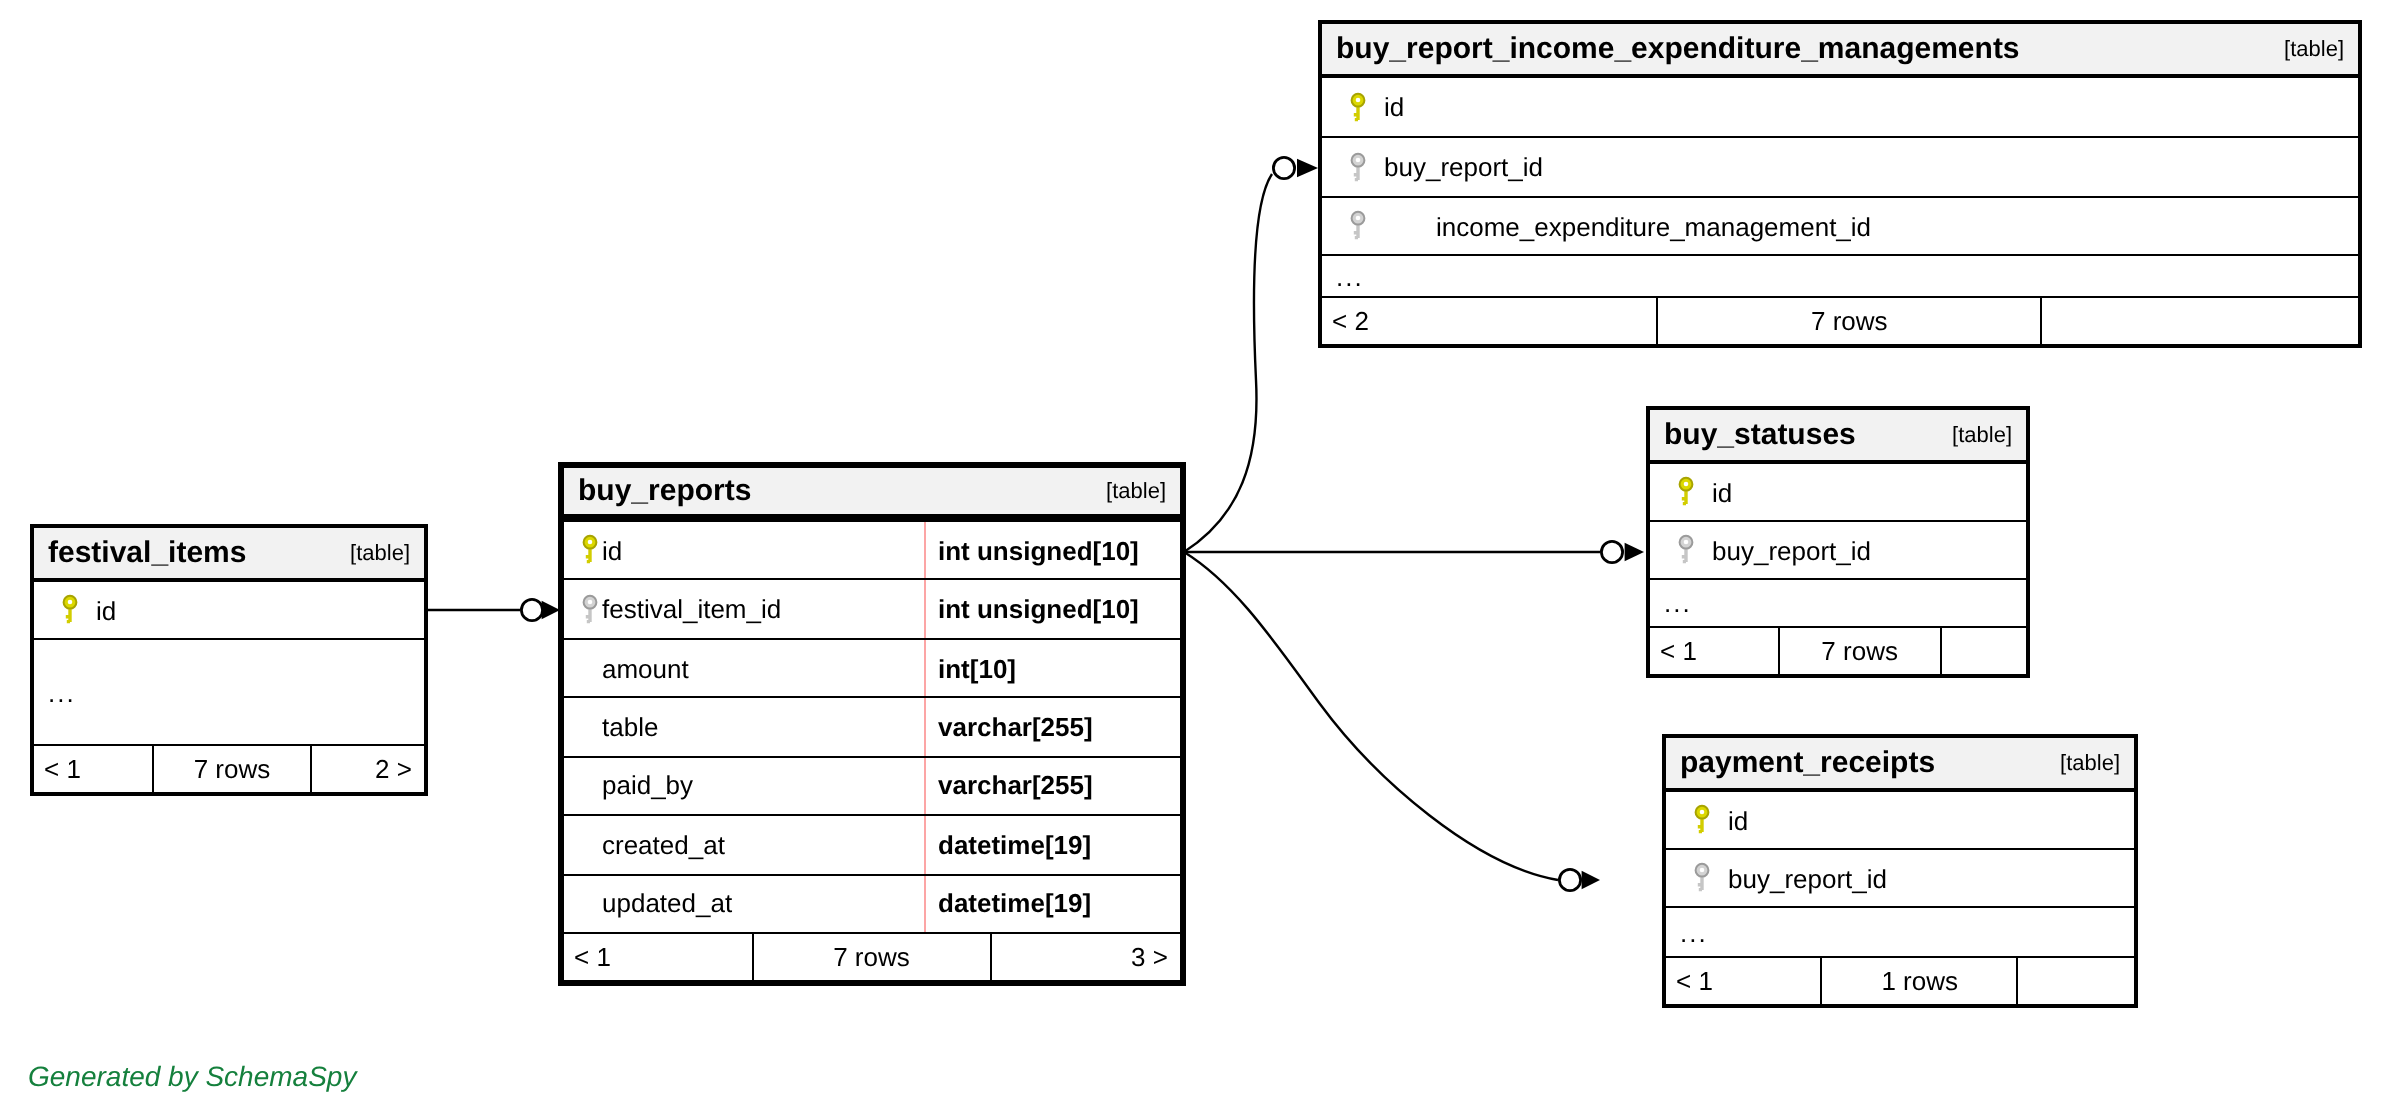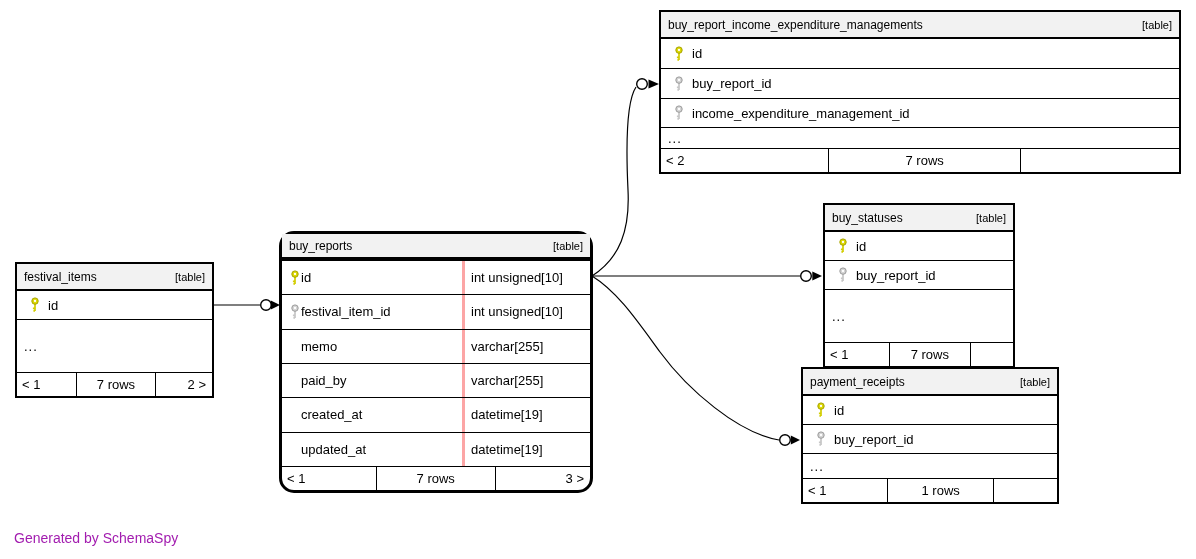--- a/index.html
+++ b/index.html
@@ -17,53 +17,53 @@
   .table {
     position:absolute; background:#fff; border:2px solid #000;
     display:flex; flex-direction:column; font-size:13px; color:#000;
   }
   .table.focal { border-width:3px; }
   .t-header {
     background:#f2f2f2; display:flex; align-items:center; justify-content:space-between;
     padding:0 7px; height:27px; border-bottom:2px solid #000; flex:none; cursor:pointer;
   }
   .table.focal .t-header { border-bottom-width:3px; height:26px; }
-  .t-name { font-weight:normal; font-size:12px; white-space:nowrap; }
+  .t-name { font-weight:bold; font-size:15px; white-space:nowrap; }
   .t-tag { font-size:11px; white-space:nowrap; margin-left:12px; }
   .t-row {
     display:flex; align-items:center; height:29px; flex:none;
     border-bottom:1px solid #000;
   }
   .table.focal .t-row { flex:1; border-bottom:none; border-top:1px solid #000; }
   .table.focal .t-row:first-of-type { border-top:none; }
   .key-slot { flex:none; display:flex; align-items:center; justify-content:flex-start; }
   .table .key-slot { width:31px; padding-left:12px; }
   .table.focal .key-slot { width:19px; padding-left:7px; }
   .col-name { white-space:nowrap; }
   .table.focal .col-name { width:161px; flex:none; }
   .col-type {
     flex:1; align-self:stretch; display:flex; align-items:center;
-    border-left:3px solid #fca5a5; padding-left:6px; white-space:nowrap;
+    border-left:1px solid #fca5a5; padding-left:6px; white-space:nowrap;font-weight:bold;
   }
   .t-dots { flex:1; display:flex; align-items:center; padding-left:7px; border-bottom:1px solid #000; letter-spacing:1px; }
   .t-footer { display:flex; align-items:stretch; height:23px; flex:none; }
   .table.focal .t-footer { border-top:1px solid #000; height:24px; }
   .f-cell { display:flex; align-items:center; white-space:nowrap; }
   .f-left  { justify-content:flex-start; padding-left:5px; }
   .f-mid   { justify-content:center; border-left:1px solid #000; }
   .f-right { justify-content:flex-end; padding-right:6px; border-left:1px solid #000; }
 
   .key-icon { display:block; }
-  .credit { position:absolute; left:14px; top:530px; font-size:14px; color:#a21caf; }
+  .credit { position:absolute; left:14px; top:530px; font-size:14px; color:#15803d;font-style:italic; }
 
   
   #t-ierm   { left:659px; top:10px;  width:522px; height:164px; }
-  #t-stat   { left:823px; top:203px; width:192px; height:165px; }
-  #t-pay    { left:801px; top:367px; width:258px; height:137px; }
-  #t-rep    { left:279px; top:231px; width:314px; height:262px;border-radius:15px; }
+  #t-stat   { left:823px; top:203px; width:192px; height:136px; }
+  #t-pay    { left:831px; top:367px; width:238px; height:137px; }
+  #t-rep    { left:279px; top:231px; width:314px; height:262px; }
   #t-fest   { left:15px;  top:262px; width:199px; height:136px;text-align:right; }
 </style>
 </head>
 <body>
 
 <div class="canvas">
 
   <svg class="edges" viewBox="0 0 1196 559" xmlns="http://www.w3.org/2000/svg">
 
     <g>
@@ -109,21 +109,21 @@
     <div class="t-row" style="height:30px;">
       <span class="key-slot">
         <svg class="key-icon" width="12" height="16" viewBox="0 0 12 16">
           <path d="M6 6.5 V14 M6 11.4 H3.9 M6 13.8 H4.4" stroke="#c6c6c6" stroke-width="1.7" fill="none"></path>
           <circle cx="6" cy="4.1" r="3.2" fill="#d3d3d3" stroke="#9b9b9b" stroke-width="1"></circle>
           <circle cx="6" cy="4" r="1.15" fill="#fff"></circle>
         </svg>
       </span>
       <span class="col-name">buy_report_id</span>
     </div>
-    <div class="t-row" style="height:29px;">
+    <div class="t-row" style="height:29px;gap:26px;">
       <span class="key-slot">
         <svg class="key-icon" width="12" height="16" viewBox="0 0 12 16">
           <path d="M6 6.5 V14 M6 11.4 H3.9 M6 13.8 H4.4" stroke="#c6c6c6" stroke-width="1.7" fill="none"></path>
           <circle cx="6" cy="4.1" r="3.2" fill="#d3d3d3" stroke="#9b9b9b" stroke-width="1"></circle>
           <circle cx="6" cy="4" r="1.15" fill="#fff"></circle>
         </svg>
       </span>
       <span class="col-name">income_expenditure_management_id</span>
     </div>
     <div class="t-dots">...</div>
@@ -222,21 +222,26 @@
           <path d="M6 6.5 V14 M6 11.4 H3.9 M6 13.8 H4.4" stroke="#c6c6c6" stroke-width="1.7" fill="none"></path>
           <circle cx="6" cy="4.1" r="3.2" fill="#d3d3d3" stroke="#9b9b9b" stroke-width="1"></circle>
           <circle cx="6" cy="4" r="1.15" fill="#fff"></circle>
         </svg>
       </span>
       <span class="col-name">festival_item_id</span>
       <span class="col-type">int unsigned[10]</span>
     </div>
     <div class="t-row">
       <span class="key-slot"></span>
-      <span class="col-name">memo</span>
+      <span class="col-name">amount</span>
+      <span class="col-type">int[10]</span>
+    </div>
+    <div class="t-row">
+      <span class="key-slot"></span>
+      <span class="col-name">table</span>
       <span class="col-type">varchar[255]</span>
     </div>
     <div class="t-row">
       <span class="key-slot"></span>
       <span class="col-name">paid_by</span>
       <span class="col-type">varchar[255]</span>
     </div>
     <div class="t-row">
       <span class="key-slot"></span>
       <span class="col-name">created_at</span>

